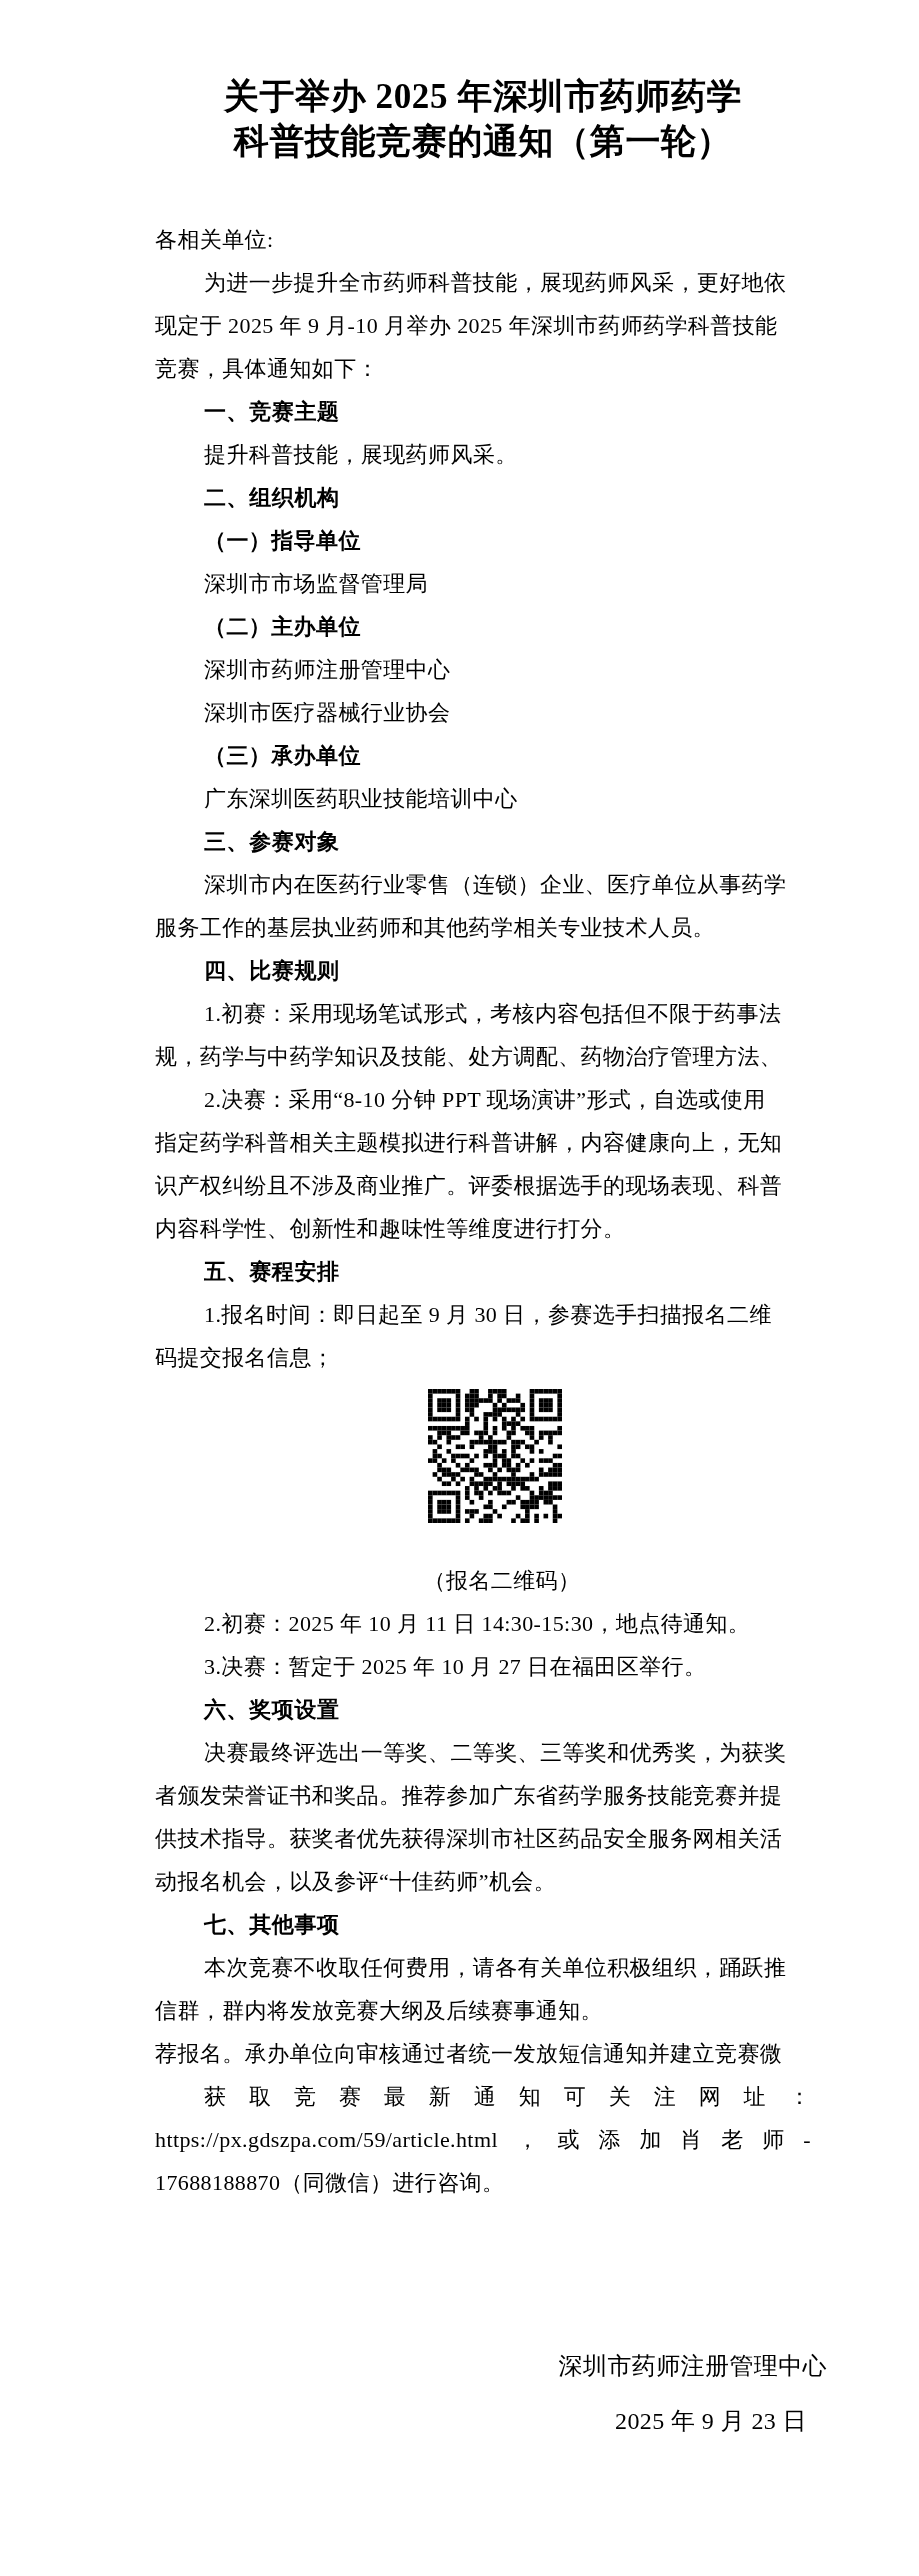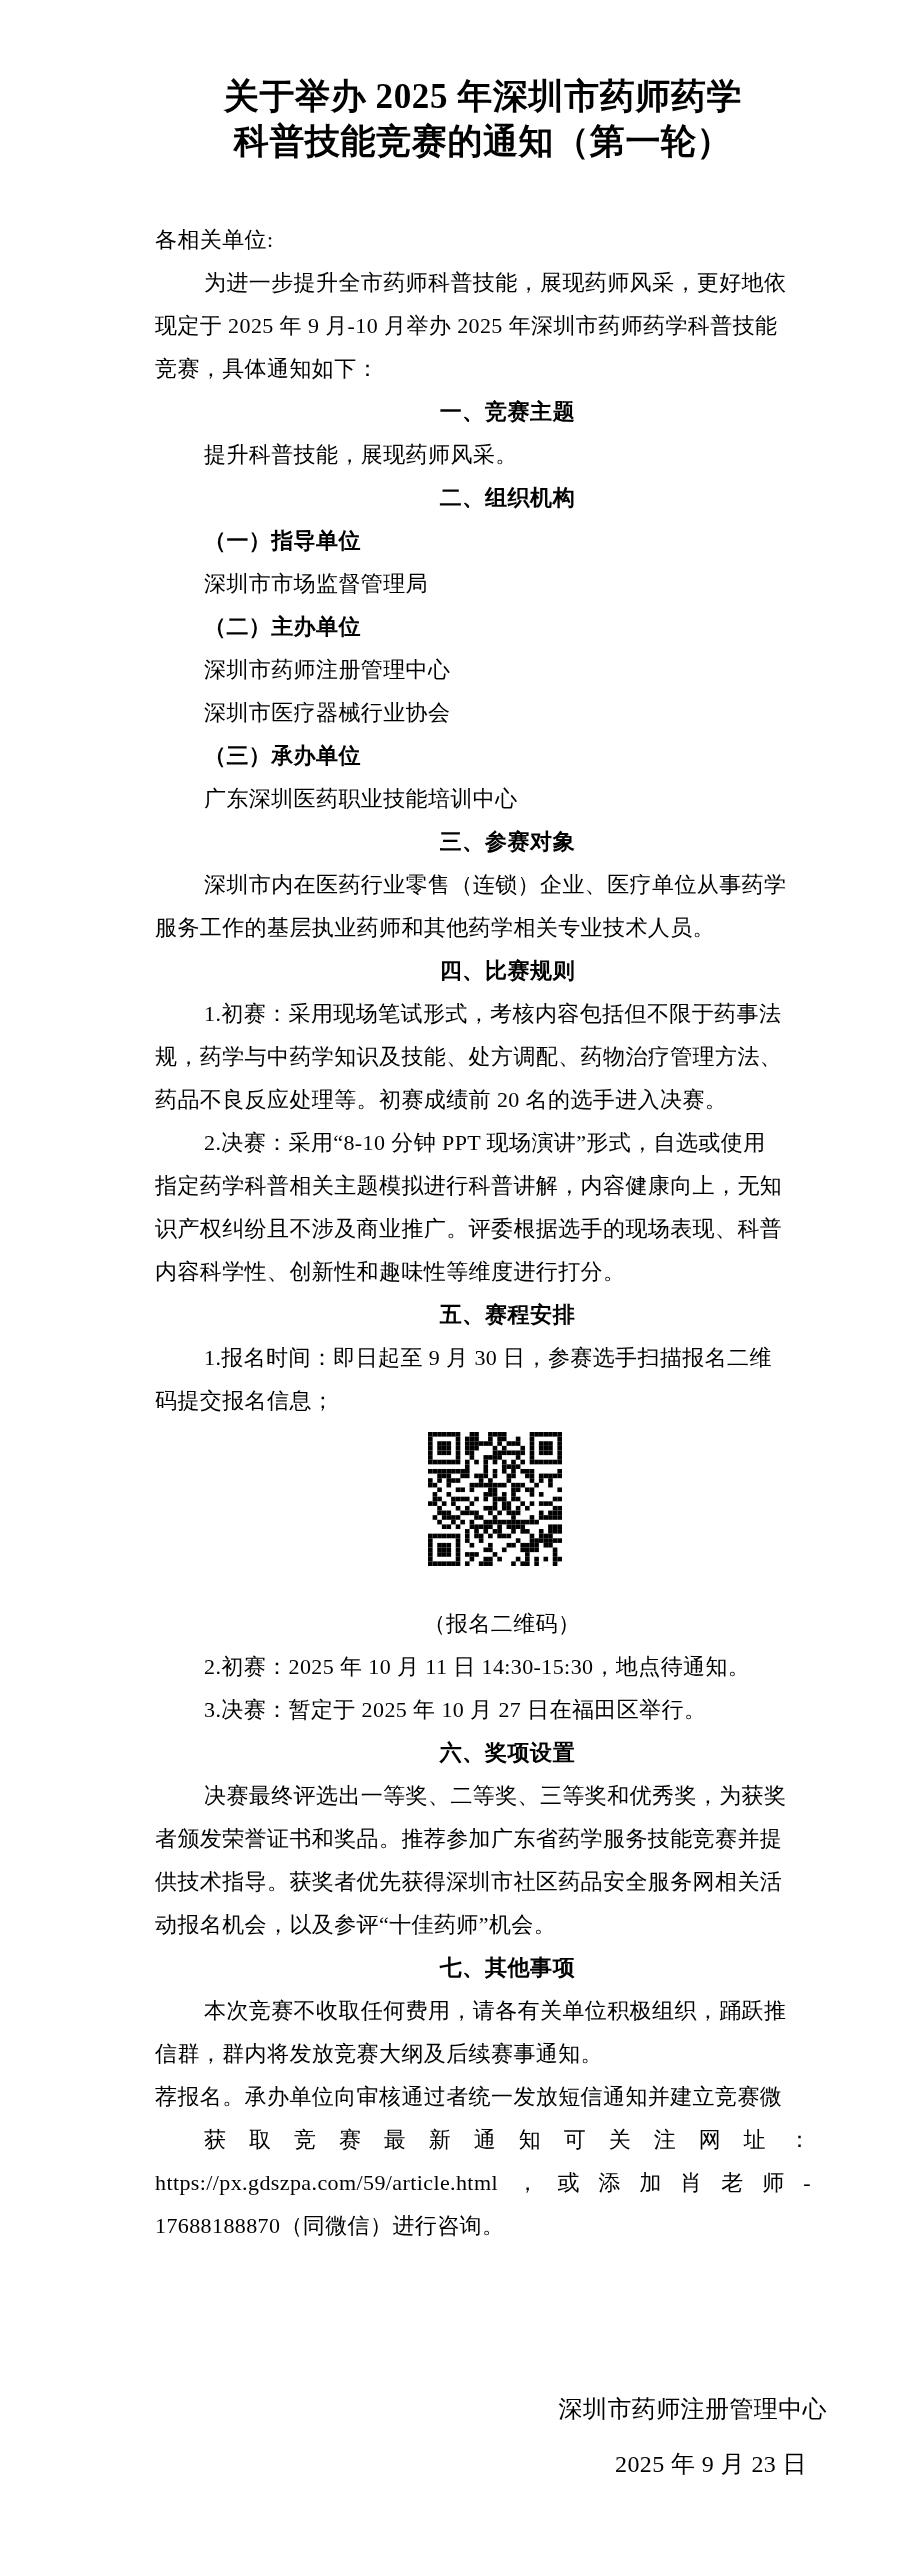--- a/index.html
+++ b/index.html
@@ -32,21 +32,20 @@
     line-height:43px;
     height:43px;
     letter-spacing:0.4px;
     white-space:nowrap;
   }
   .indent{ text-indent:49px; }
   .head{
     font-weight:bold;
     font-family:"Liberation Sans","DejaVu Sans",sans-serif;
     letter-spacing:0.6px;
-    text-align:center;
   }
   .subhead{ font-weight:bold; }
   .stretch{
     white-space:normal;
     text-align:justify;
     text-align-last:justify;
   }
   .qr-row{
     height:180px;
     padding-top:10.4px;
@@ -105,21 +104,20 @@
       <div class="line indent">深圳市药师注册管理中心</div>
       <div class="line indent">深圳市医疗器械行业协会</div>
       <div class="line indent subhead">（三）承办单位</div>
       <div class="line indent">广东深圳医药职业技能培训中心</div>
       <div class="line indent head">三、参赛对象</div>
       <div class="line indent">深圳市内在医药行业零售（连锁）企业、医疗单位从事药学</div>
       <div class="line">服务工作的基层执业药师和其他药学相关专业技术人员。</div>
       <div class="line indent head">四、比赛规则</div>
       <div class="line indent">1.初赛：采用现场笔试形式，考核内容包括但不限于药事法</div>
       <div class="line">规，药学与中药学知识及技能、处方调配、药物治疗管理方法、</div>
-      <div class="line">药品不良反应处理等。初赛成绩前 20 名的选手进入决赛。</div>
       <div class="line indent">2.决赛：采用“8-10 分钟 PPT 现场演讲”形式，自选或使用</div>
       <div class="line">指定药学科普相关主题模拟进行科普讲解，内容健康向上，无知</div>
       <div class="line">识产权纠纷且不涉及商业推广。评委根据选手的现场表现、科普</div>
       <div class="line">内容科学性、创新性和趣味性等维度进行打分。</div>
       <div class="line indent head">五、赛程安排</div>
       <div class="line indent">1.报名时间：即日起至 9 月 30 日，参赛选手扫描报名二维</div>
       <div class="line">码提交报名信息；</div>
       <div class="qr-row"><div class="qr-box"><svg xmlns="http://www.w3.org/2000/svg" width="134" height="134" fill="#000000" viewBox="0 0 232 232">
             <rect x="0" y="0" width="8" height="8"></rect>
             <rect x="8" y="0" width="8" height="8"></rect>

